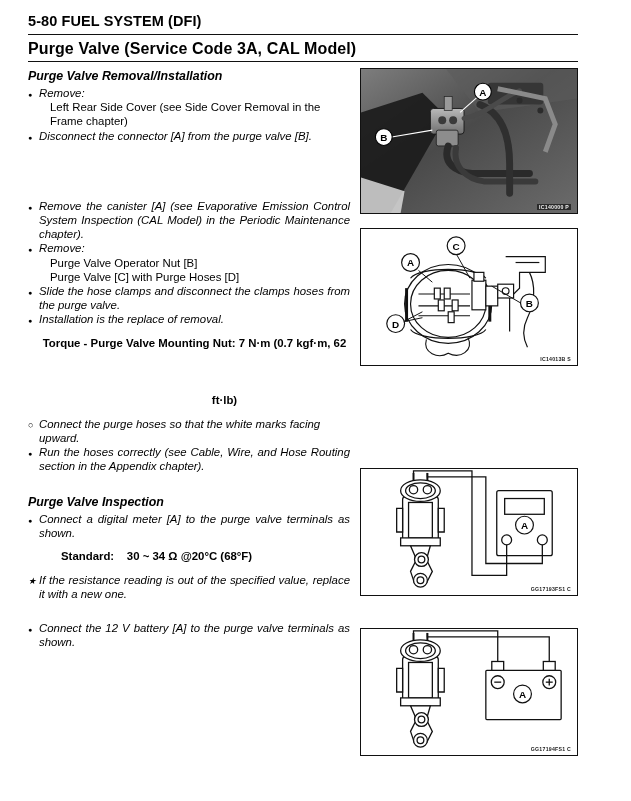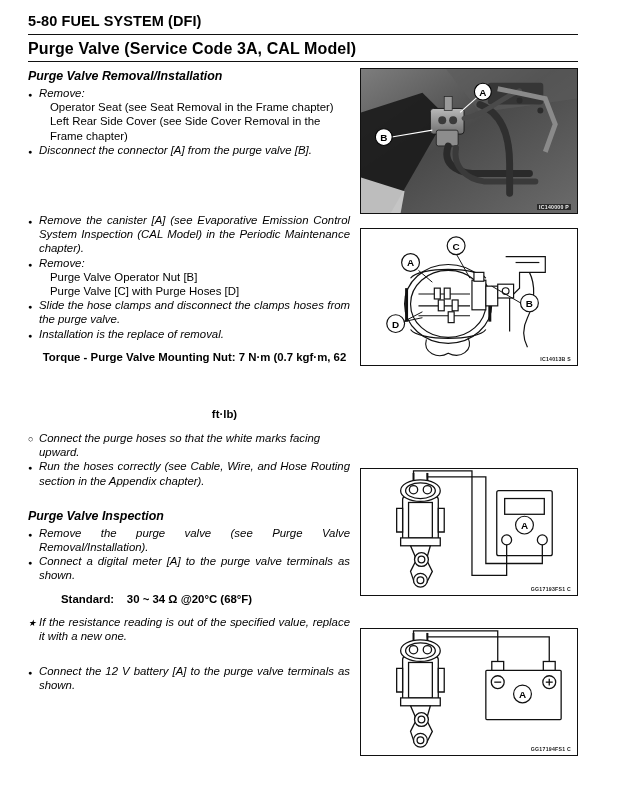--- a/index.html
+++ b/index.html
@@ -164,21 +164,20 @@
 </div>
 
 <div class="text-col">
 
   <div class="sub-head">Purge Valve Removal/Installation</div>
 
   <div class="item nojust">
     <span class="mk mk-dot"></span>
     <span>Remove:</span>
   </div>
-  <div class="indent1">Operator Seat (see Seat Removal in the Frame chapter)</div>
   <div class="indent1">Left Rear Side Cover (see Side Cover Removal in the Frame chapter)</div>
   <div class="item nojust">
     <span class="mk mk-dot"></span>
     <span>Disconnect the connector [A] from the purge valve [B].</span>
   </div>
 
   <div class="spacer-lg"></div>
 
   <div class="item">
     <span class="mk mk-dot"></span>
@@ -215,24 +214,20 @@
   </div>
   <div class="item">
     <span class="mk mk-dot"></span>
     <span>Run the hoses correctly (see Cable, Wire, and Hose Routing section in the Appendix chapter).</span>
   </div>
 
   <div class="spacer-md"></div>
 
   <div class="sub-head">Purge Valve Inspection</div>
 
-  <div class="item">
-    <span class="mk mk-dot"></span>
-    <span>Remove the purge valve (see Purge Valve Removal/Installation).</span>
-  </div>
   <div class="item">
     <span class="mk mk-dot"></span>
     <span>Connect a digital meter [A] to the purge valve terminals as shown.</span>
   </div>
 
   <div class="spacer-sm"></div>
 
   <div class="spec-val">
     <span>Standard:</span>
     &nbsp;&nbsp;

